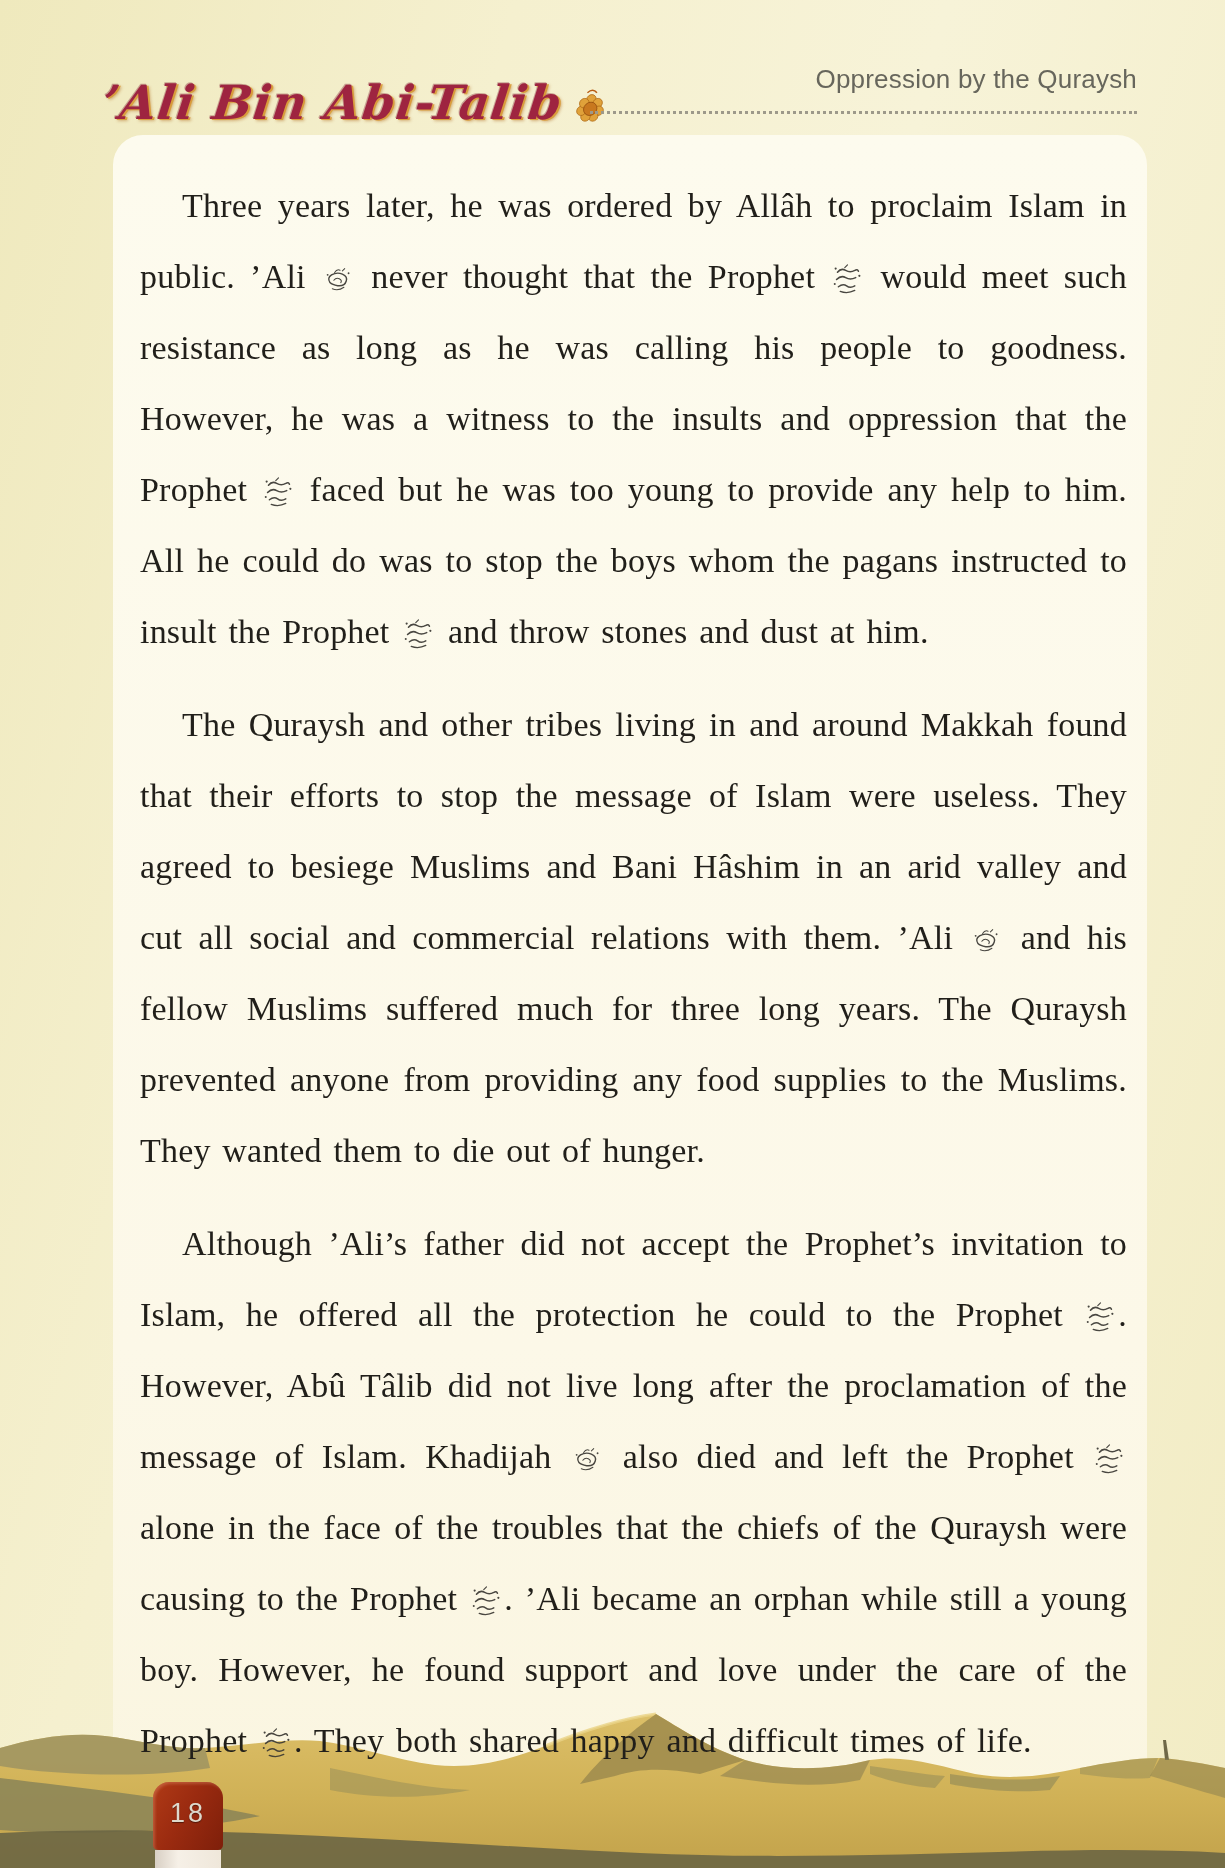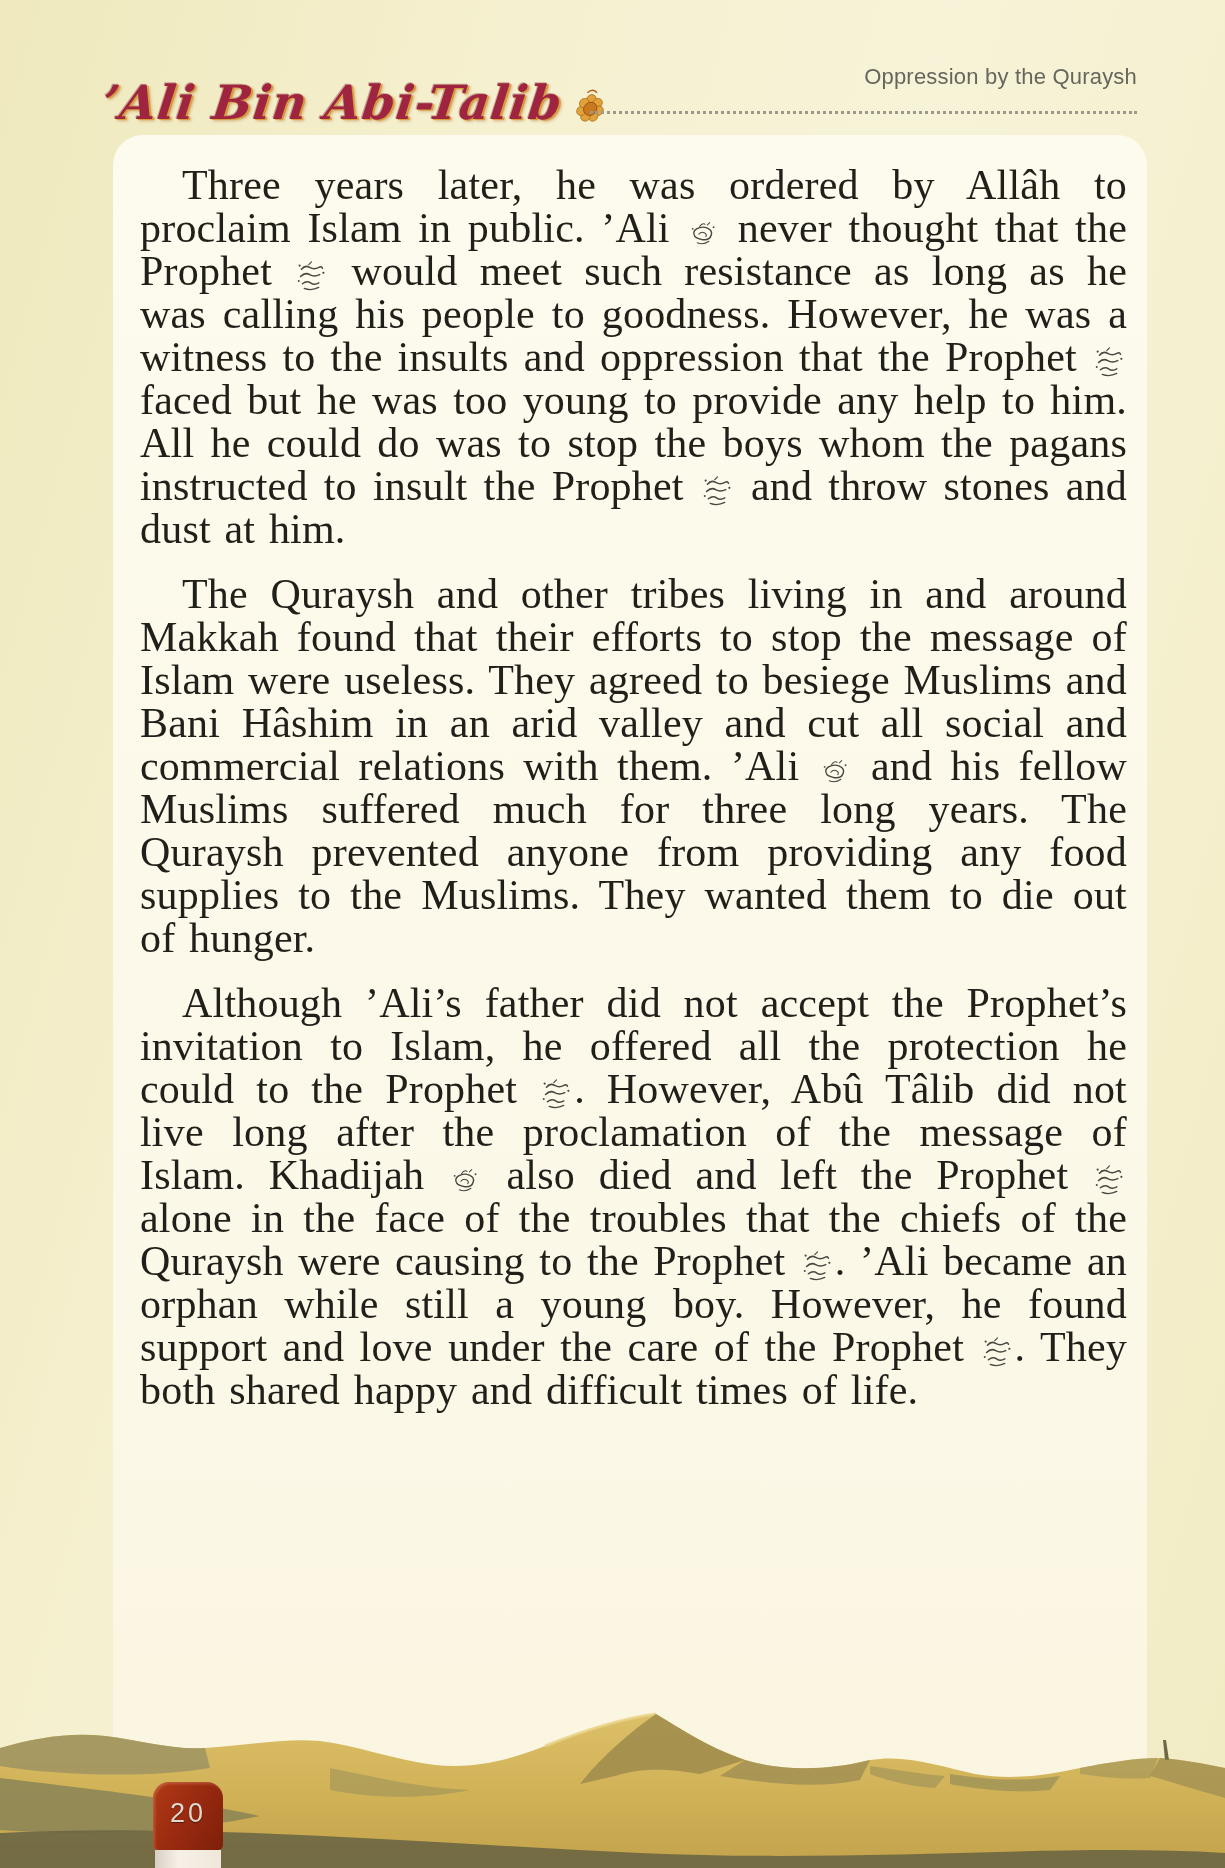--- a/index.html
+++ b/index.html
@@ -28,32 +28,32 @@
     color:#9e2440;
     letter-spacing:1px;
     transform:skewX(-7deg);
     text-shadow:2px 1px 0 rgba(218,150,43,.8), 3px 2px 3px rgba(170,100,25,.45), -1px -1px 0 rgba(120,20,40,.35);
     white-space:nowrap;
   }
   .rosette{display:inline-block;width:38px;height:38px;vertical-align:-6px;margin-left:10px;}
   .section-title{
     position:absolute;right:2px;top:6px;
     font-family:"Liberation Sans",sans-serif;
-    font-size:22px;color:#67665c;letter-spacing:.2px;
+    font-size:26px;color:#67665c;letter-spacing:.2px;
     white-space:nowrap;
   }
   .dotted-rule{
     position:absolute;right:2px;bottom:8px;left:487px;
     border-bottom:3px dotted #9d998a;
     height:0;
   }
   
   .body-text{
-    position:absolute;left:140px;top:164px;width:987px;
-    font-size:42px;line-height:43px;color:#211f1a;
+    position:absolute;left:140px;top:170px;width:987px;
+    font-size:34px;line-height:71px;color:#211f1a;
     text-align:justify;
     word-spacing:3px;letter-spacing:.2px;
   }
   .para{margin:0 0 22px 0;text-indent:42px;}
   .honorific{
     display:inline-block;width:31px;height:31px;
     vertical-align:-7px;margin:0 2px;opacity:.92;
     text-indent:0;
   }
   .honorific svg{display:block;width:100%;height:100%;}
@@ -279,18 +279,18 @@
       <circle cx="4" cy="5" r="1.2"></circle>
               <circle cx="30" cy="13" r="1.2"></circle>
               <circle cx="3" cy="22" r="1.1"></circle>
     </g>
   </svg>
 </span>. They both shared happy and difficult times of life.</p>
     </div>
 
   <div class="page-marker">
     <div class="marker-red">
-      <div class="marker-num">20</div>
+      <div class="marker-num">18</div>
     </div>
     <div class="marker-stem"></div>
   </div>
 
 </div>
 
 </body></html>

